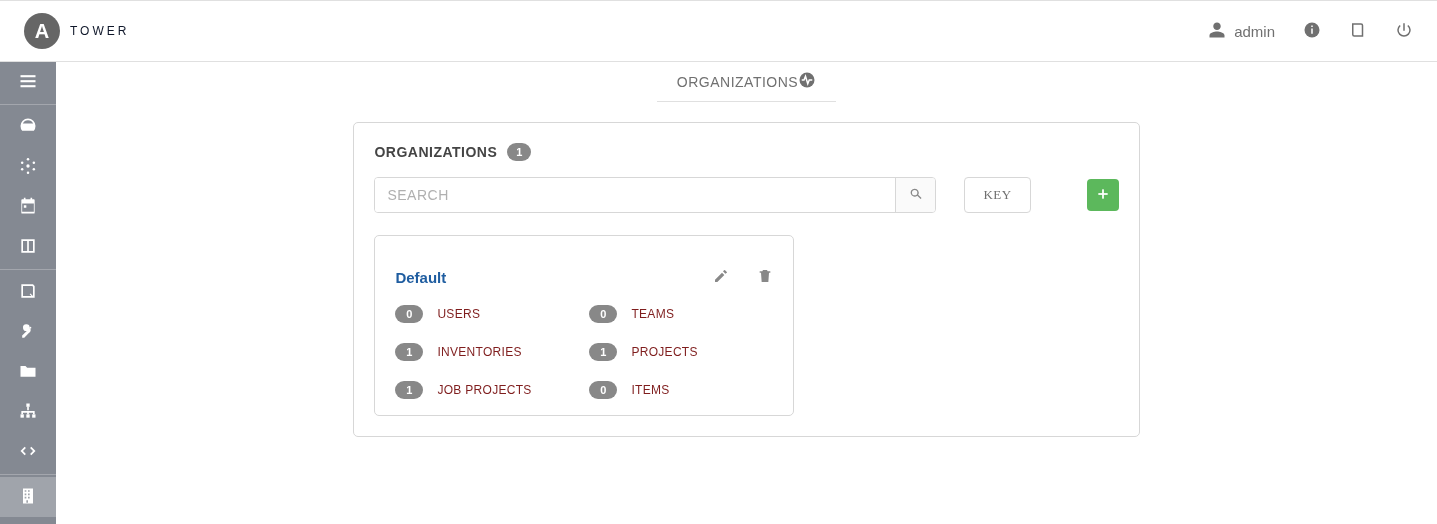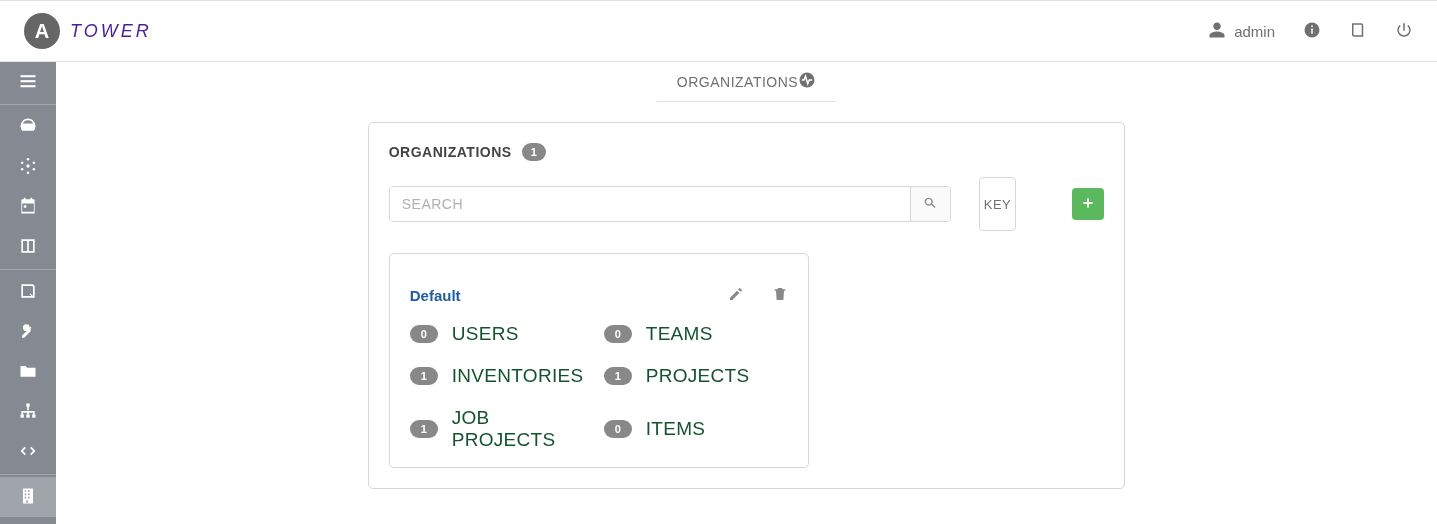--- a/index.html
+++ b/index.html
@@ -19,21 +19,21 @@
     align-items: center;
     padding: 0 24px;
     background: #fff;
   }
   .brand { display: flex; align-items: center; gap: 10px; }
   .brand-logo {
     width: 36px; height: 36px; border-radius: 50%;
     background: #666; display: flex; align-items: center; justify-content: center;
     color: #fff; font-weight: 600; font-size: 20px;
   }
-  .brand-text { font-size: 18px; letter-spacing: 3px; color: #4c1d95; font-style: italic; }
+  .brand-text { font-size: 12px; letter-spacing: 3px; color: #0f172a; }
   .top-spacer { flex: 1; }
   .topnav { display: flex; align-items: flex-start; gap: 28px; }
   .topnav-item { display: flex; align-items: center; gap: 8px; color: #707070; cursor: pointer; }
   .topnav-item svg { width: 18px; height: 18px; fill: #707070; }
   .username { font-size: 15px; }
 
   
   .body { flex: 1; display: flex; min-height: 0; }
 
   
@@ -125,29 +125,30 @@
   .search-btn {
     width: 40px;
     background: #fafafa;
     border-left: 1px solid #d7d7d7;
     display: flex; align-items: center; justify-content: center;
     cursor: pointer;
   }
   .search-btn svg { width: 16px; height: 16px; fill: #888; }
 
   .key-btn {
-    height: 54px;
+    height: 36px;
     border: 1px solid #d7d7d7;
     border-radius: 4px;
     background: #fff;
-    padding: 0 4px;
+    padding: 0 18px;
     font-size: 13px;
     letter-spacing: 0.5px;
     color: #707070;
     cursor: pointer;
+    font-family: Liberation Serif, serif;
   }
   .toolbar-spacer { flex: 1; }
   .add-btn {
     width: 32px; height: 32px;
     background: #5cb85c;
     border-radius: 4px;
     display: flex; align-items: center; justify-content: center;
     cursor: pointer;
   }
   .add-btn svg { width: 14px; height: 14px; fill: #fff; }
@@ -189,22 +190,22 @@
     align-items: center;
     gap: 14px;
     cursor: pointer;
   }
   .org-link .count-badge {
     min-width: 28px;
     text-align: center;
     padding: 1px 8px;
   }
   .org-link-label {
-    color: #14532d;
-    font-size: 19px;
+    color: #7f1d1d;
+    font-size: 12px;
     letter-spacing: 0.3px;
   }
 
   .pagination {
     text-align: right;
     font-size: 11px;
     letter-spacing: 0.5px;
     color: #888;
     margin-top: 30px;
   }

